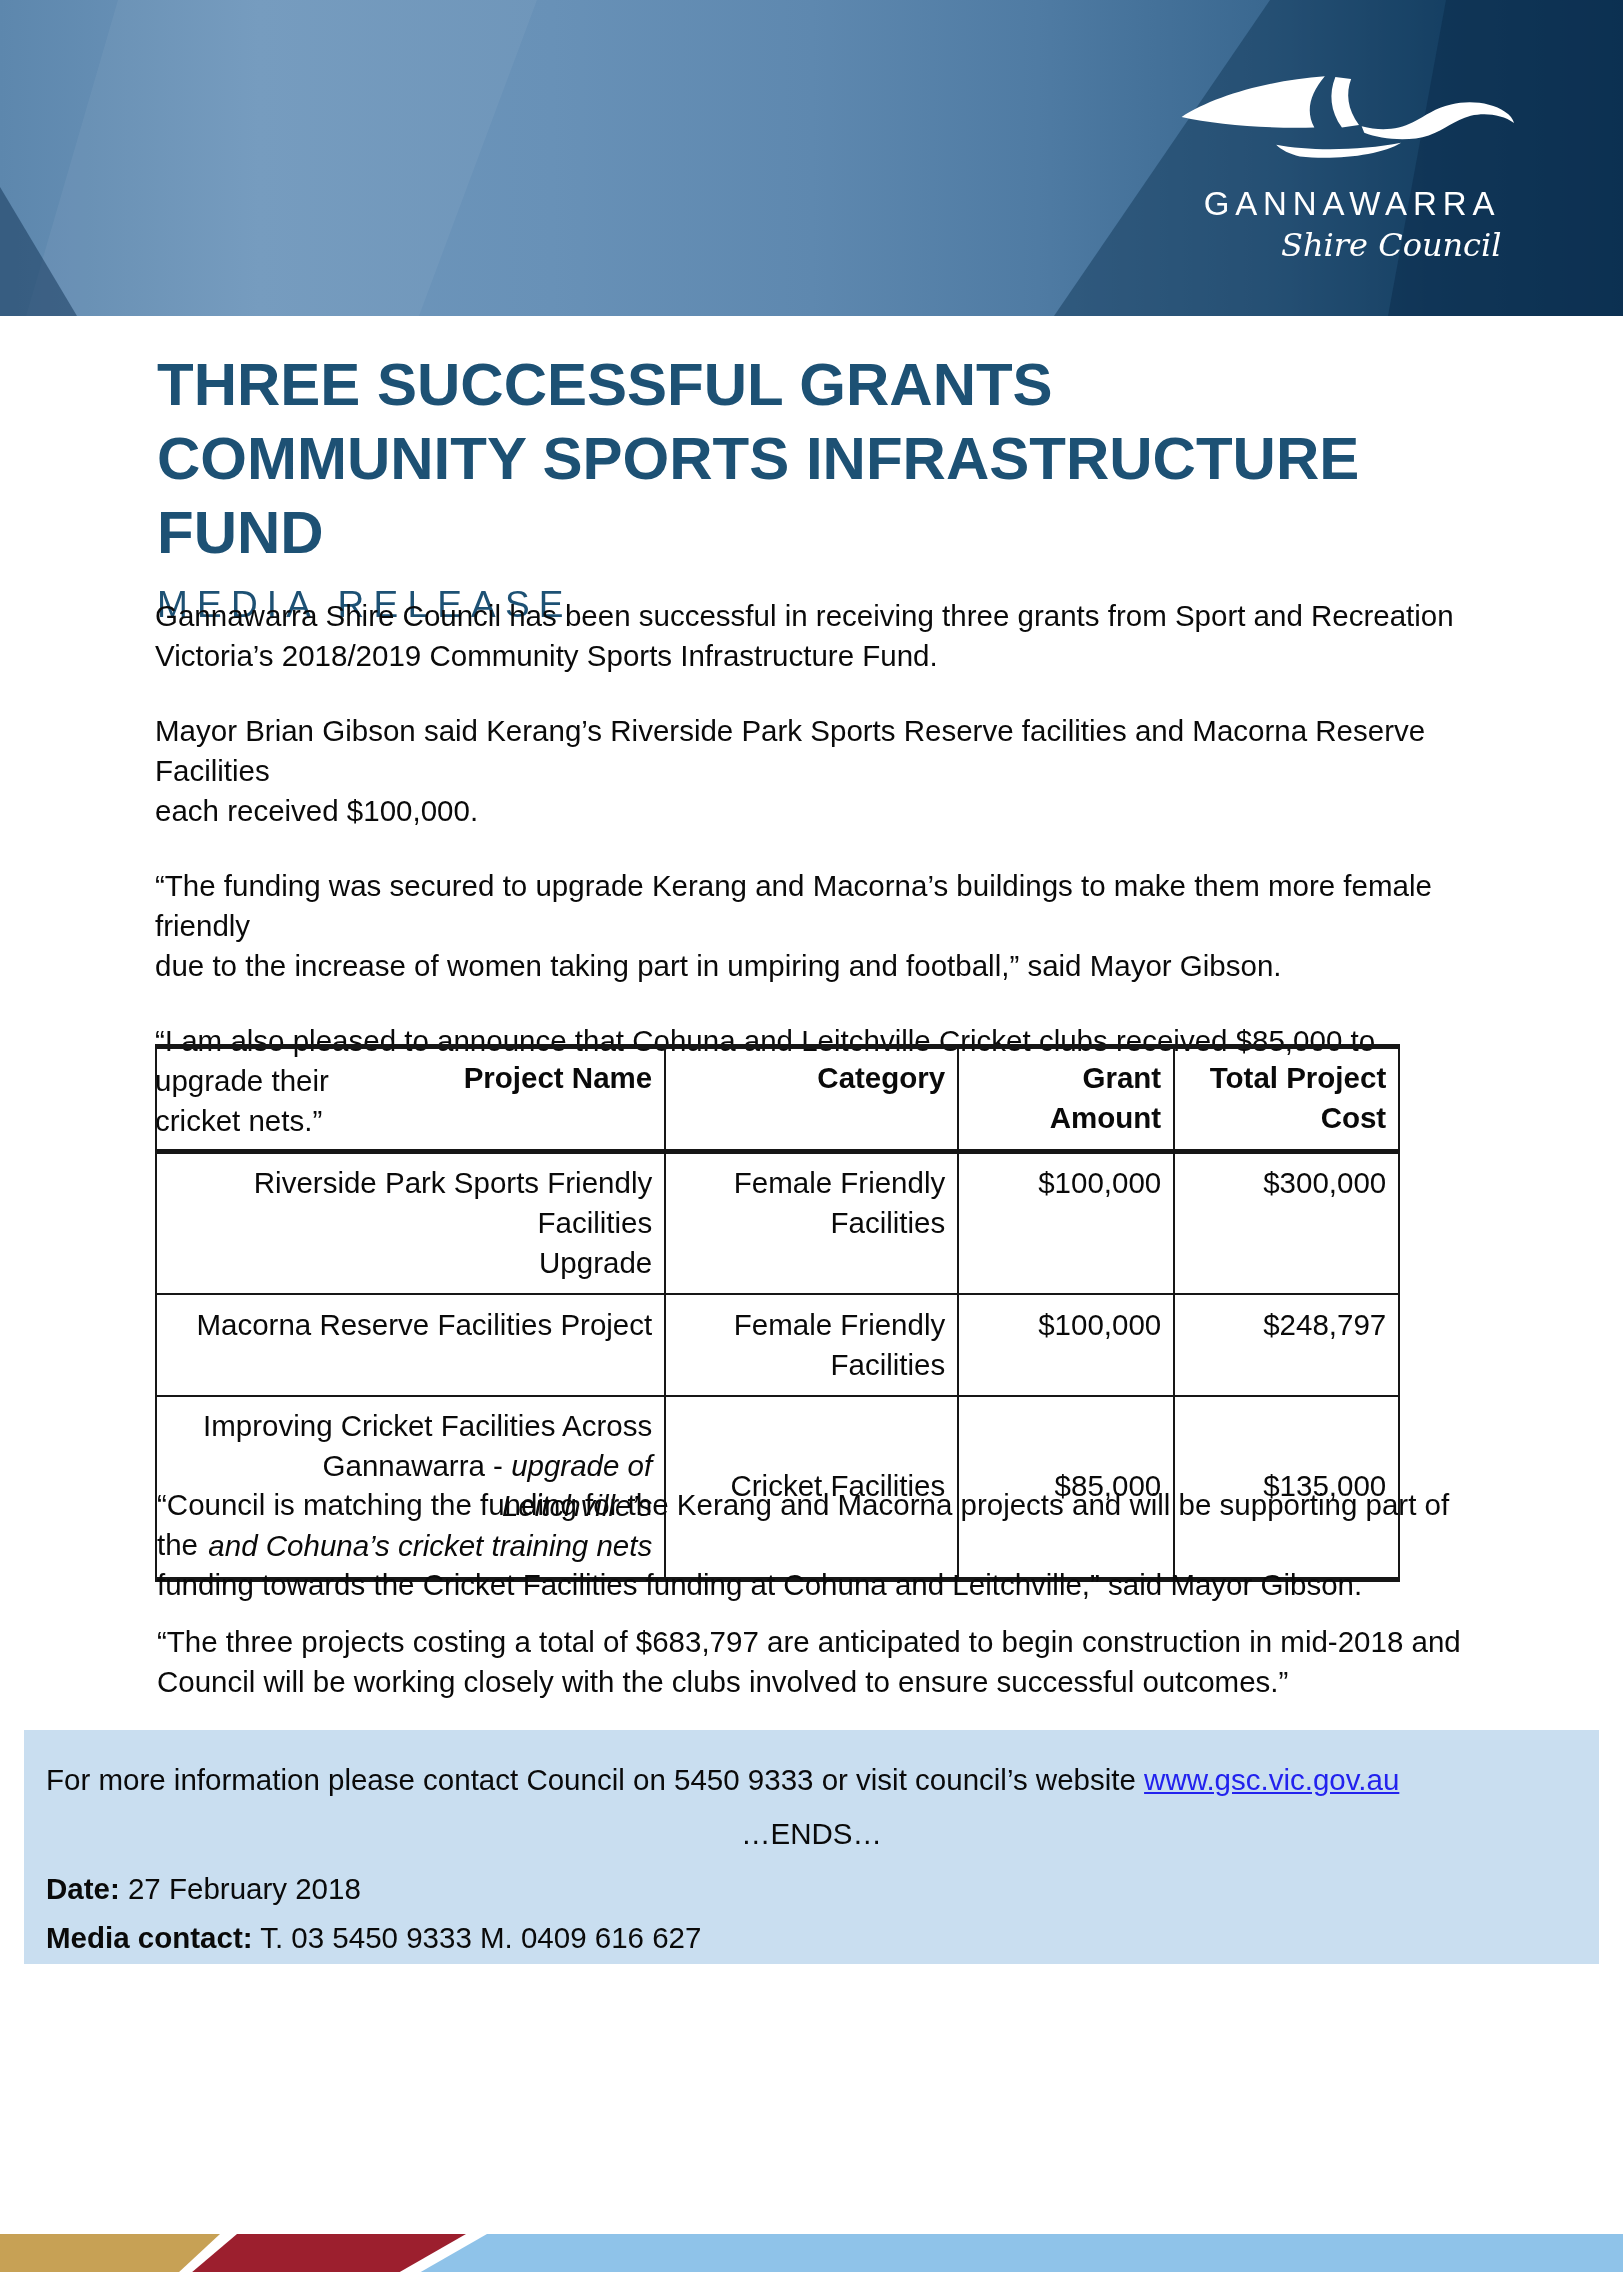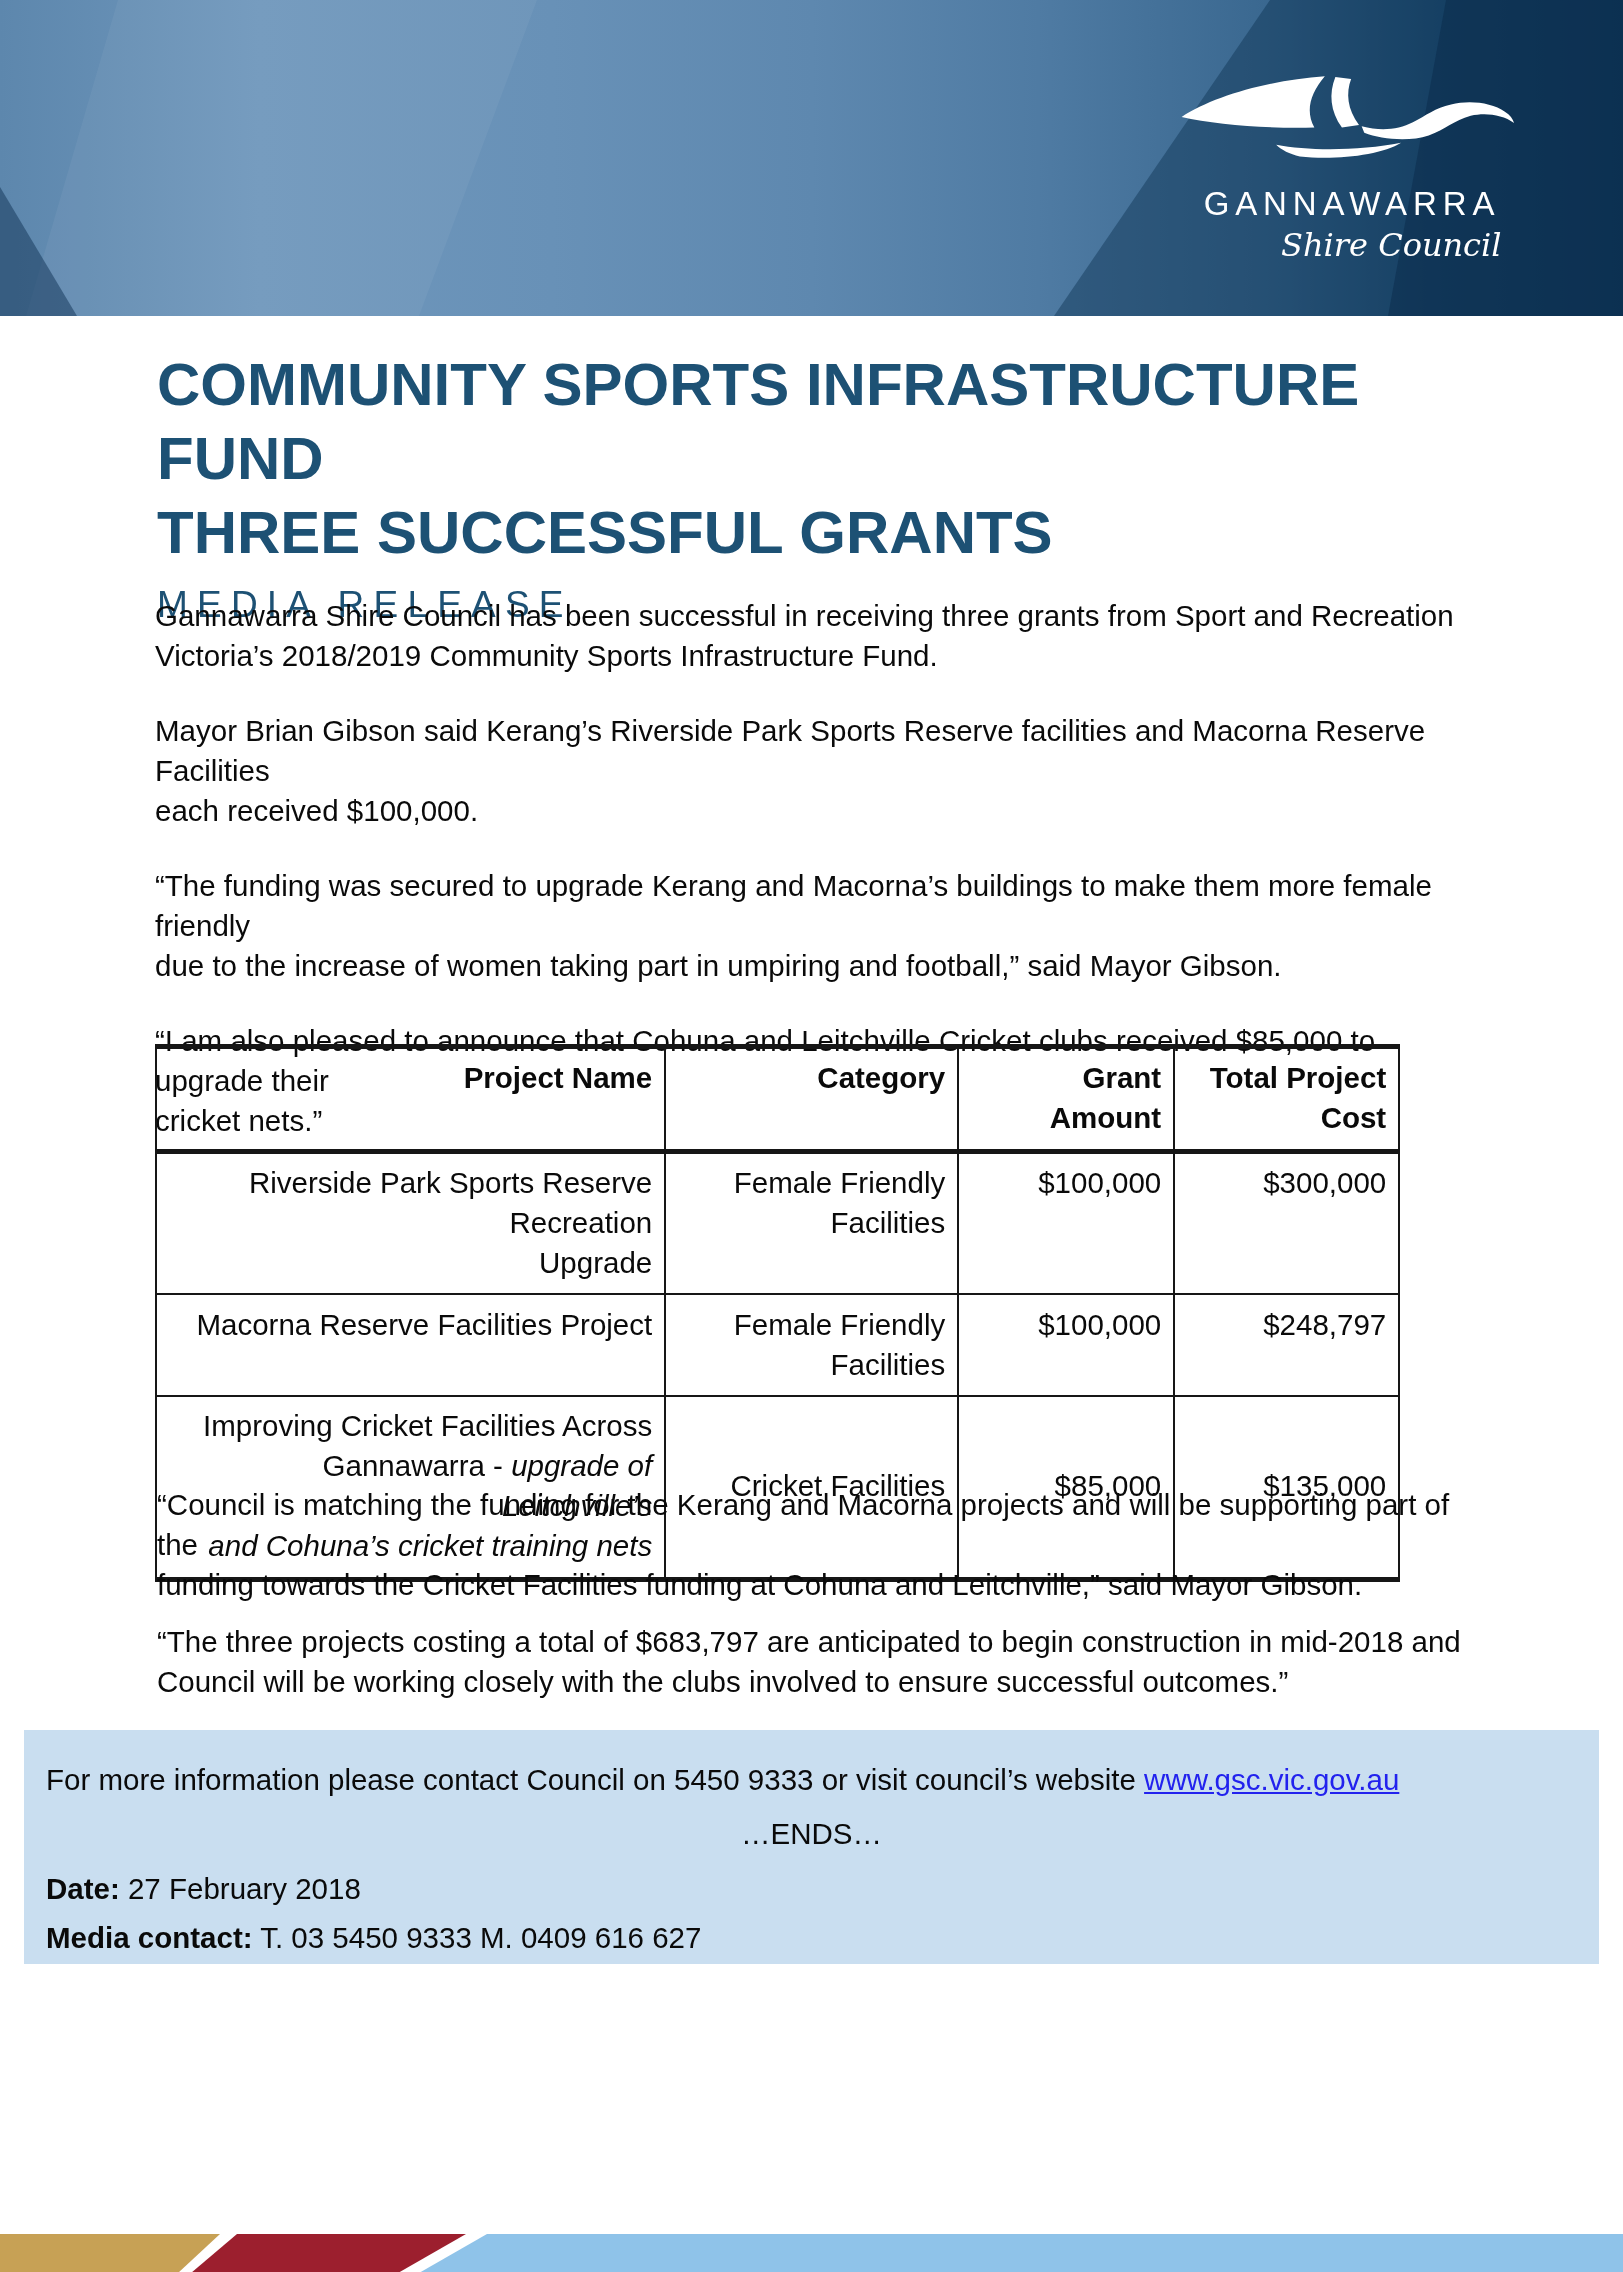--- a/index.html
+++ b/index.html
@@ -118,22 +118,22 @@
         <path fill="#ffffff" d="M240,3 C230,28 232,55 250,80 L276,76 C258,52 256,27 264,6 Z"></path>
         <path fill="#ffffff" d="M280,78 C310,86 336,83 358,72 C378,62 392,50 416,45 C444,38 478,42 498,56 C506,61 510,67 512,73 C494,60 468,57 446,62 C420,69 408,83 382,92 C352,102 310,98 284,88 Z"></path>
         <path fill="#ffffff" d="M150,106 C200,116 280,115 340,103 C310,122 240,130 186,124 C170,120 158,114 150,106 Z"></path>
       </svg>
       <div class="logo-name">GANNAWARRA</div>
       <div class="logo-tagline">Shire Council</div>
     </div>
   </div>
 
   <div class="title-block">
+    <h1>THREE SUCCESSFUL GRANTS</h1>
     <h1>COMMUNITY SPORTS INFRASTRUCTURE FUND</h1>
-    <h1>THREE SUCCESSFUL GRANTS</h1>
     <div class="subtitle">MEDIA RELEASE</div>
   </div>
 
   <div class="body-copy">
     <p>Gannawarra Shire Council has been successful in receiving three grants from Sport and Recreation
 Victoria’s 2018/2019 Community Sports Infrastructure Fund.</p>
     <p>Mayor Brian Gibson said Kerang’s Riverside Park Sports Reserve facilities and Macorna Reserve Facilities
 each received $100,000.</p>
     <p>“The funding was secured to upgrade Kerang and Macorna’s buildings to make them more female friendly
 due to the increase of women taking part in umpiring and football,” said Mayor Gibson.</p>
@@ -152,21 +152,21 @@
       <tr>
         <th>Project Name</th>
         <th>Category</th>
         <th>Grant Amount</th>
         <th>Total Project
 Cost</th>
       </tr>
     </thead>
     <tbody>
       <tr>
-        <td>Riverside Park Sports Reserve Recreation
+        <td>Riverside Park Sports Friendly Facilities
 Upgrade</td>
         <td>Female Friendly
 Facilities</td>
         <td>$100,000</td>
         <td>$300,000</td>
       </tr>
       <tr>
         <td>Macorna Reserve Facilities Project</td>
         <td>Female Friendly
 Facilities</td>

